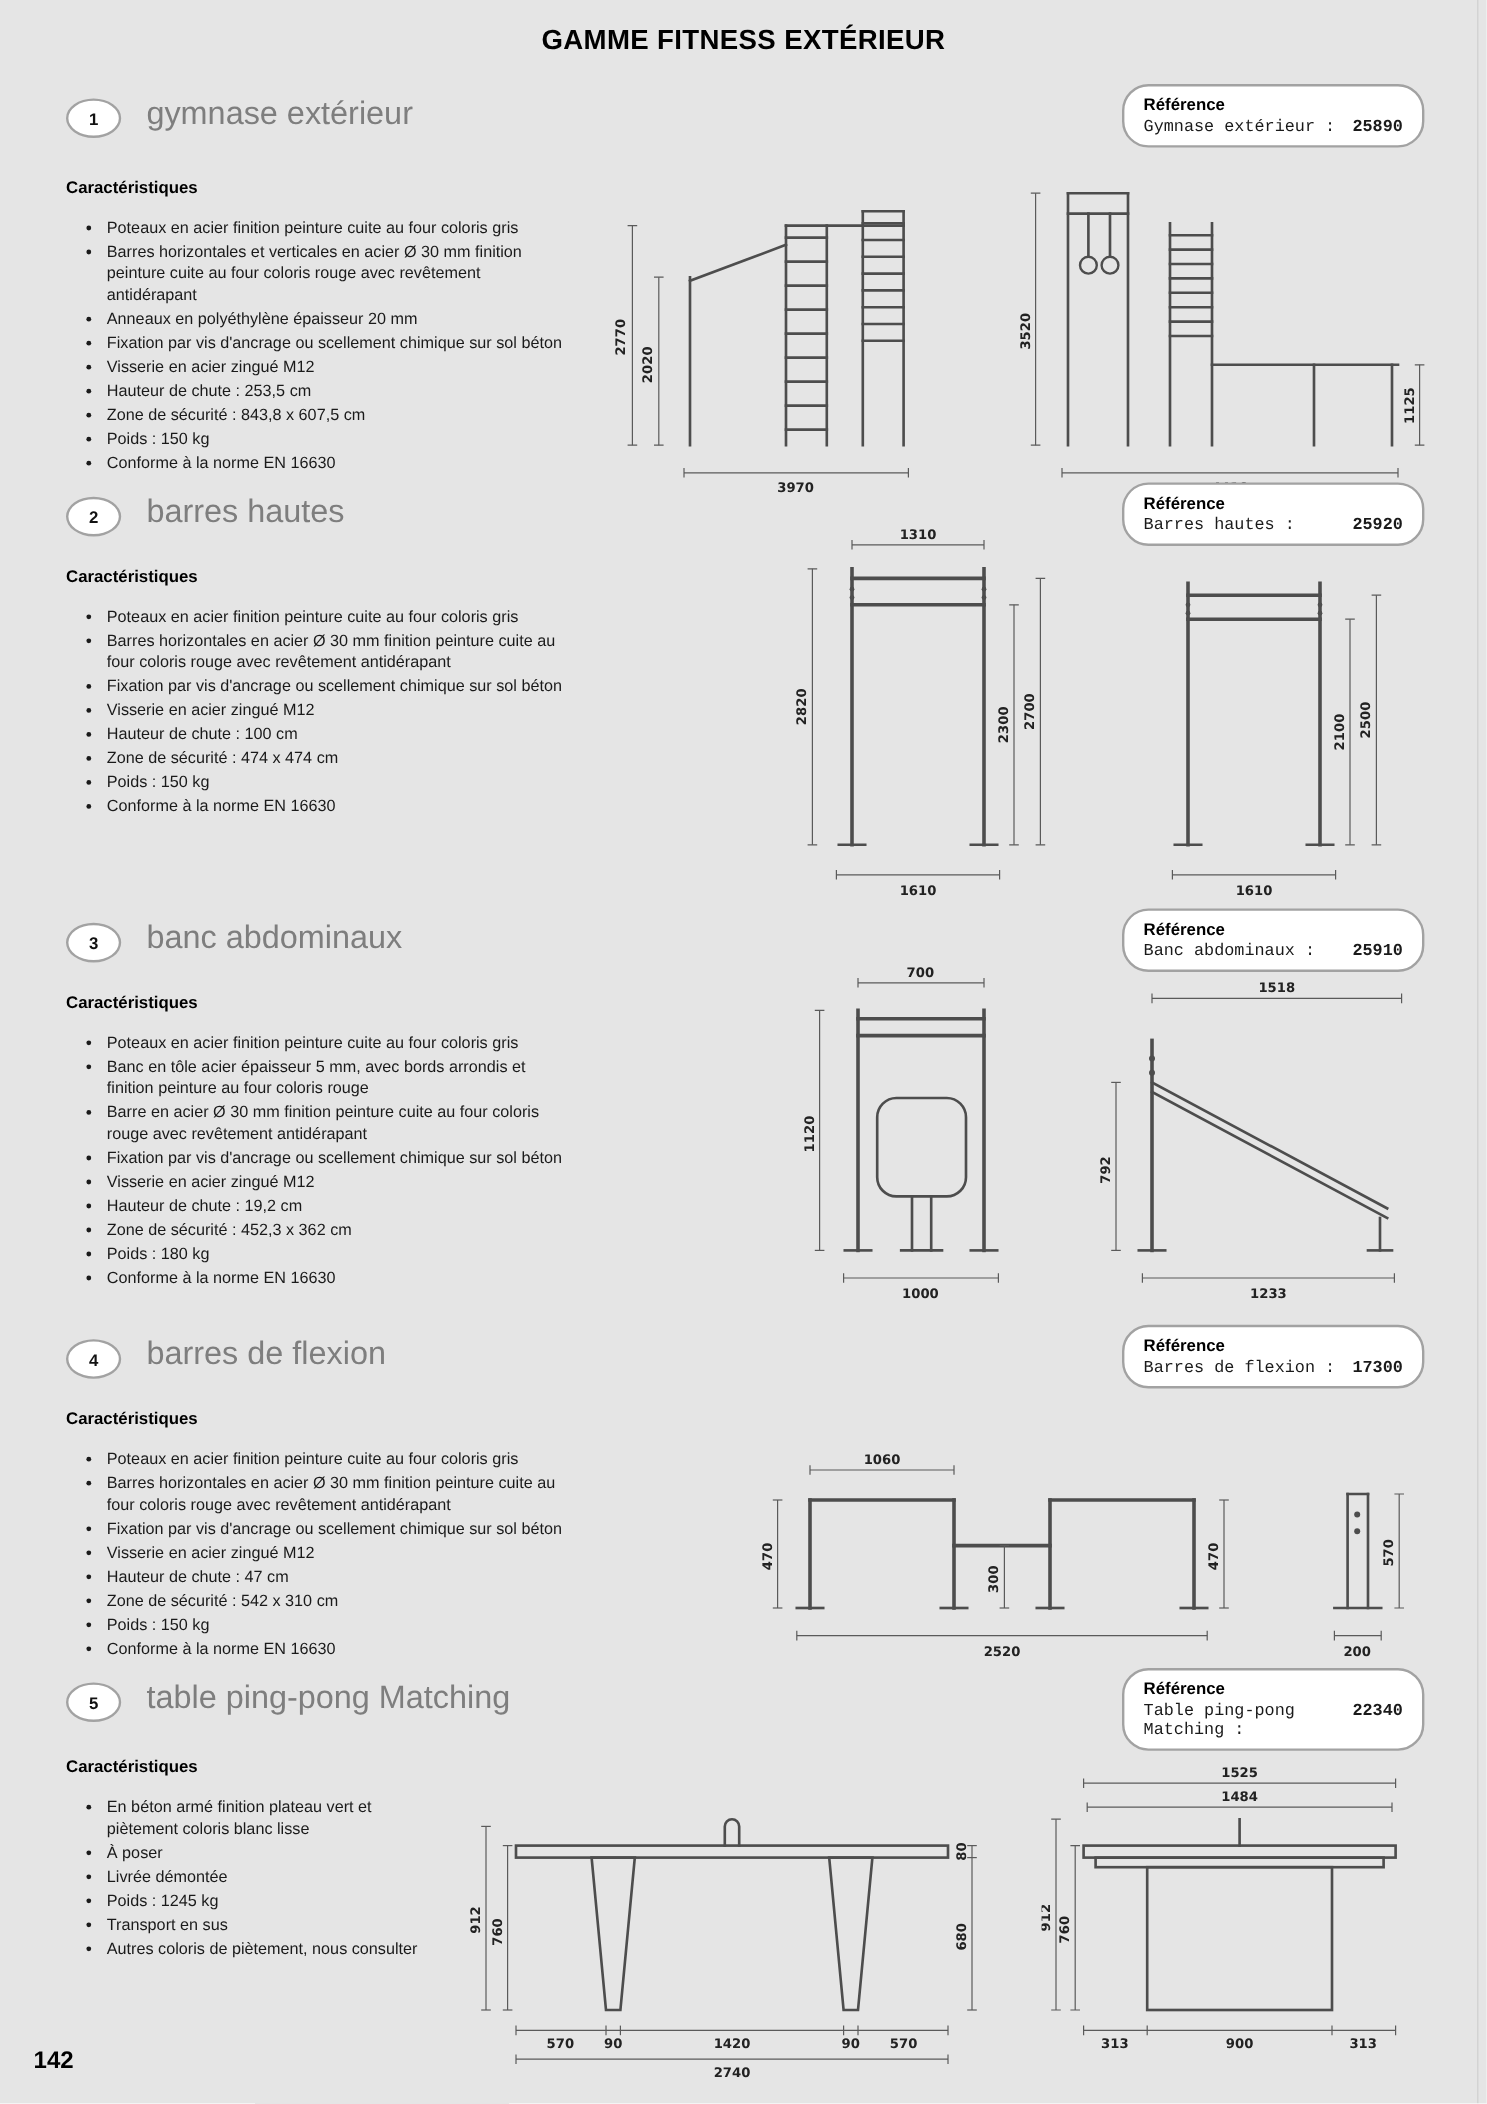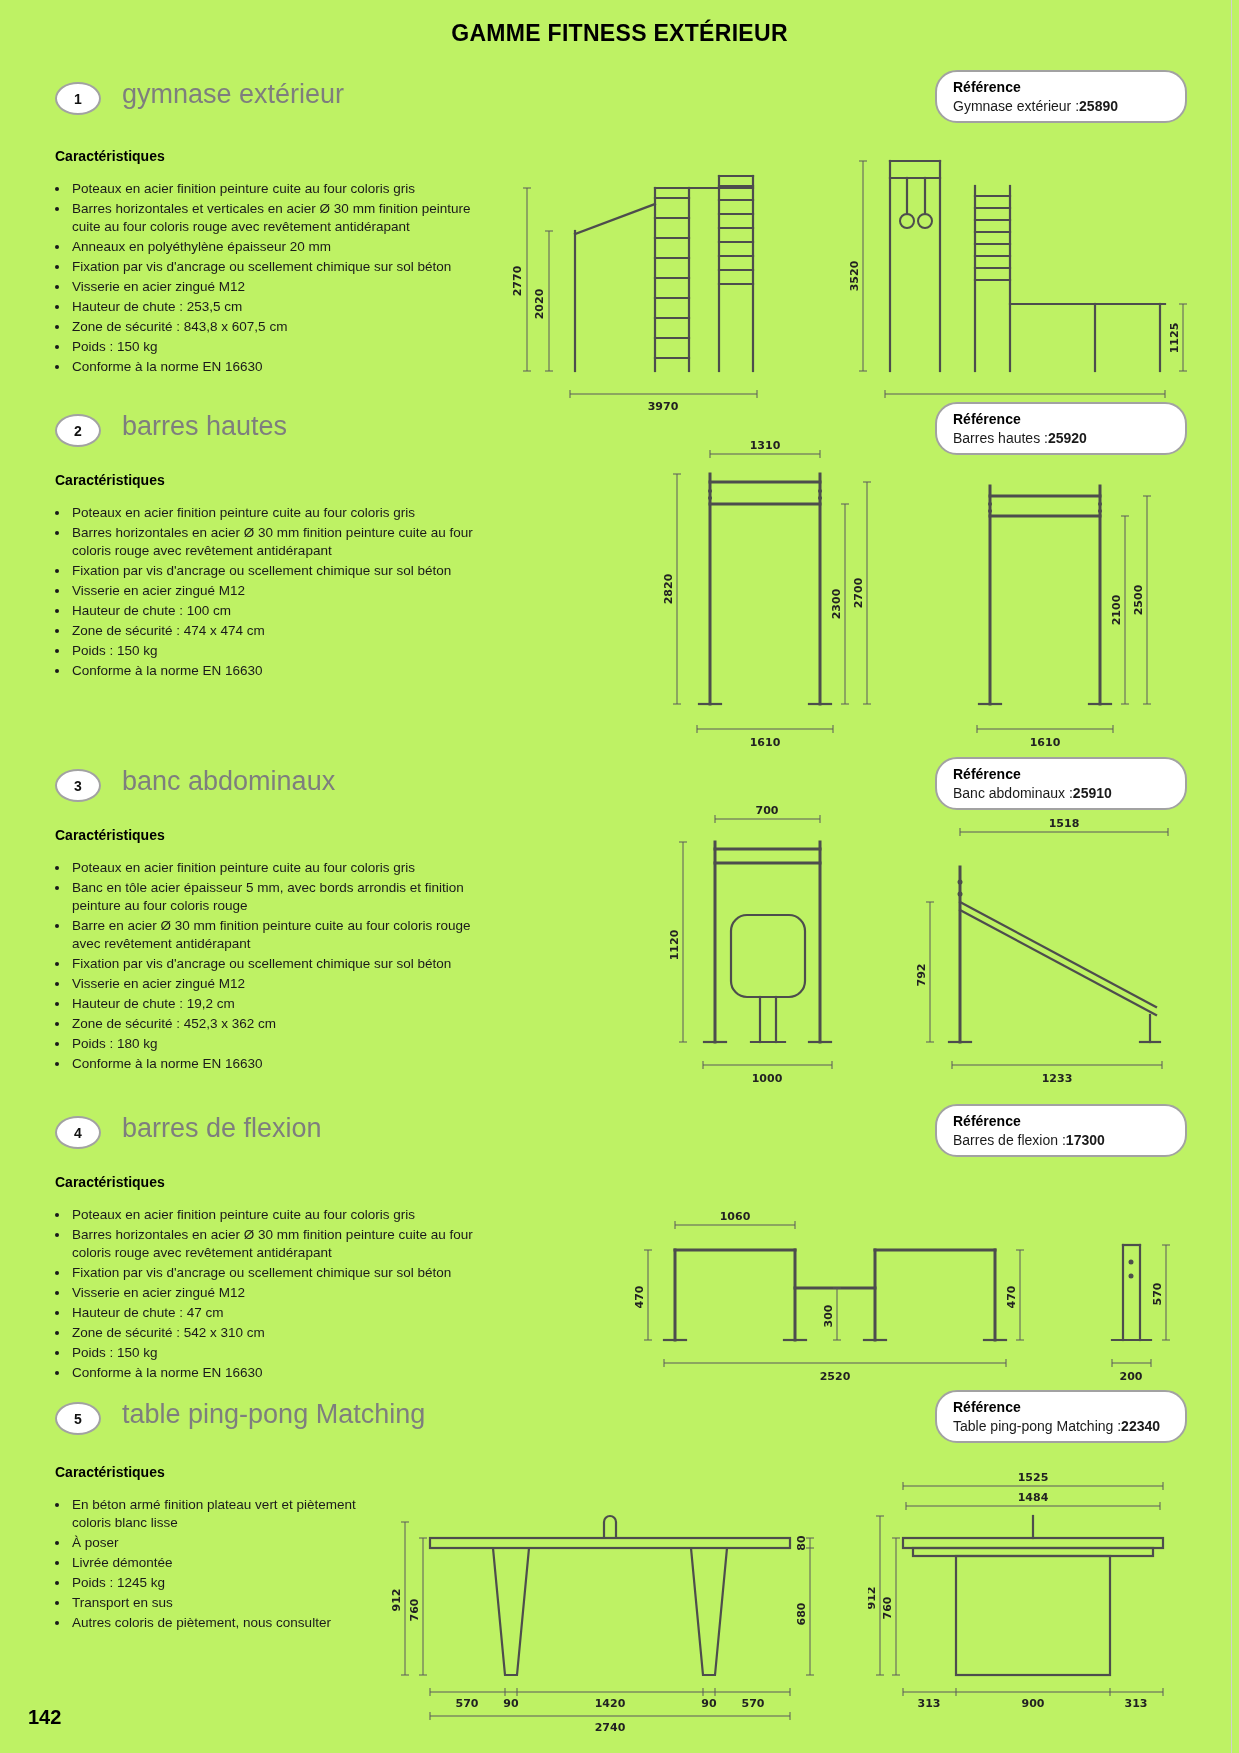--- a/index.html
+++ b/index.html
@@ -1,43 +1,43 @@
 <!DOCTYPE html>
 <html><head>
 <meta charset="utf-8">
 <style>
   * { box-sizing: border-box; }
   html, body { margin: 0; padding: 0; background: #ffffff; }
   .page {
-    position: relative; width: 1239px; height: 1753px; background: #bef264;
+    position: relative; width: 1239px; height: 1753px; background: #e5e5e5;
     font-family: "Liberation Sans", sans-serif; color: #1a1a1a; overflow: hidden;
   }
   .page-edge { position: absolute; right: 7px; top: 0; width: 1px; height: 100%; background: #cfcfcf; }
   .page-title {
     position: absolute; top: 20px; left: 0; width: 100%; text-align: center;
     font-size: 23px; font-weight: bold; letter-spacing: .3px; color: #000; margin: 0;
   }
   .sec { position: absolute; left: 0; width: 1239px; }
   .num-oval {
     position: absolute; left: 55px; top: 4px; width: 46px; height: 33px;
     border: 2px solid #a2a2a2; border-radius: 50%;
     display: flex; align-items: center; justify-content: center;
     font-size: 14px; font-weight: bold; color: #111; background: #fff;
   }
   .sec-title { position: absolute; left: 122px; top: 1px; margin: 0; font-size: 27px; font-weight: 400; color: #7e7e7e; }
   .ref-box {
     position: absolute; right: 52px; top: -8px; width: 252px;
     border: 2px solid #a2a2a2; border-radius: 22px; padding: 7px 16px 7px; background: #fff;
   }
   .ref-label { font-size: 14px; font-weight: bold; color: #000; }
-  .ref-line { display: flex; align-items: baseline; font-size: 14px; margin-top: 3px; }
+  .ref-line { display: flex; justify-content: space-between; align-items: baseline; font-size: 14px; margin-top: 3px; font-family: Liberation Mono, monospace; }
   .ref-value { font-weight: bold; }
   .chars { position: absolute; left: 55px; width: 432px; }
   .chars-title { font-size: 14px; font-weight: bold; margin: 0 0 16px 0; color: #000; }
-  .chars ul { margin: 0; padding-left: 15px; font-size: 13.5px; line-height: 1.33; }
+  .chars ul { margin: 17px; padding-left: 15px; font-size: 13.5px; line-height: 1.33; }
   .chars li { margin-bottom: 2px; padding-left: 2px; }
   .drawing { position: absolute; }
   .struct line, .struct path, .struct rect { stroke: #4d4d4d; stroke-width: 2.2; fill: none; stroke-linecap: square; }
   .struct circle { stroke: #4d4d4d; stroke-width: 2; fill: none; }
   .struct .dot { fill: #4d4d4d; stroke: none; }
   .struct .thick { stroke-width: 3; }
   .dim line { stroke: #5a5a5a; stroke-width: 1; }
   .dimtxt { font-family: "DejaVu Sans", sans-serif; font-size: 11px; font-weight: bold; fill: #222; }
   .page-number { position: absolute; left: 28px; top: 1706px; font-size: 20px; font-weight: bold; color: #000; text-align: center; }
 </style>

